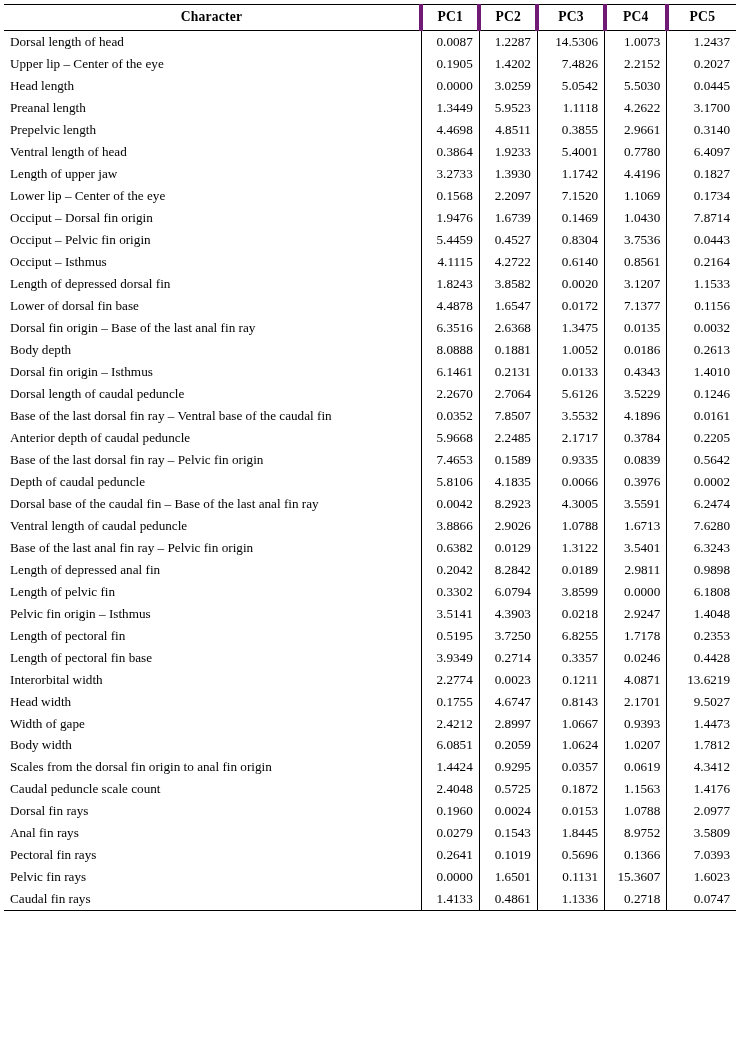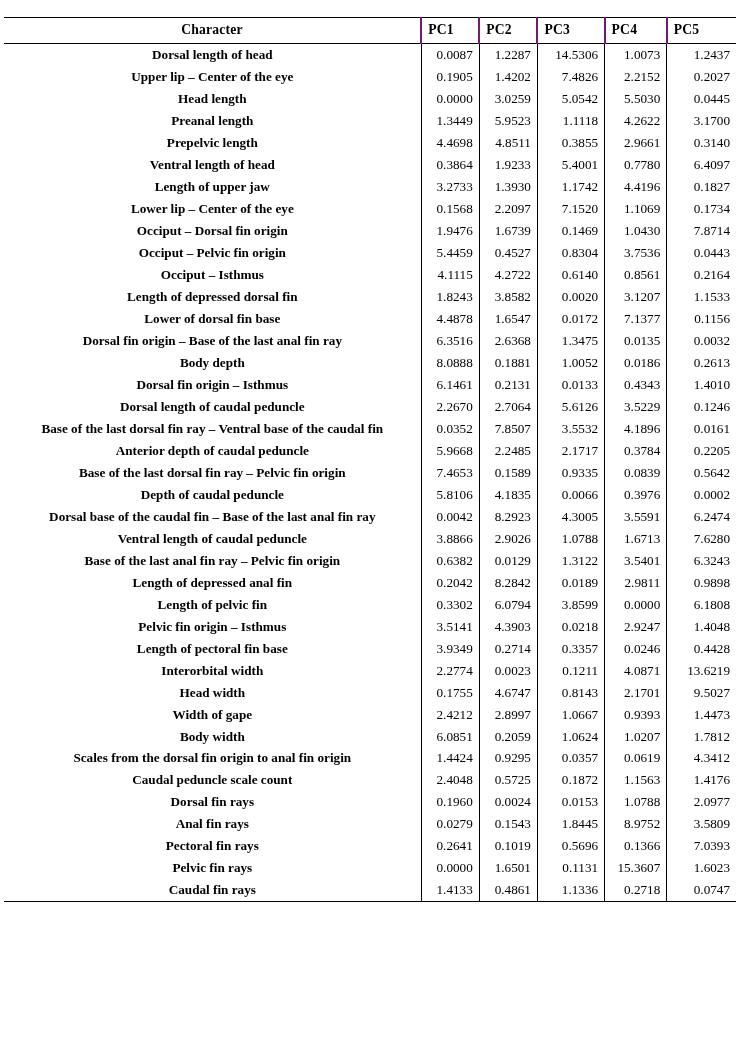--- a/index.html
+++ b/index.html
@@ -10,21 +10,21 @@
   body {
     width: 740px;
     height: 1061px;
     font-family: "Liberation Serif", "DejaVu Serif", serif;
     color: #000000;
     overflow: hidden;
   }
   #table-wrap {
     width: 740px;
     box-sizing: border-box;
-    padding: 17px 4px;
+    padding: 4px 4px;
   }
   table.pca-table {
     border-collapse: collapse;
     width: 732px;
     table-layout: fixed;
     font-size: 13.2px;
     line-height: 1.0;
   }
   table.pca-table thead th {
     font-weight: bold;
@@ -33,37 +33,36 @@
     border-top: 1.6px solid #000;
     border-bottom: 1.3px solid #000;
     vertical-align: middle;
     letter-spacing: 0.2px;
   }
   th.col-character {
     text-align: center;
     width: 416px;
   }
   th.col-pc {
-    text-align: left;
-    border-left: 2px solid #701a75;
+    text-align: center;
+    border-left: 4px solid #701a75;
   }
   
   table.pca-table thead th.col-pc {
     background-clip: padding-box;
   }
   table.pca-table tbody td {
     padding: 4.4px 6px 4.4px 6px;
     vertical-align: middle;
     white-space: nowrap;
   }
   td.cell-character {
-    text-align: center;
+    text-align: left;
     padding-right: 8px;
     font-size: 13.2px;
-    font-weight: bold;
   }
   td.cell-value {
     text-align: right;
     border-left: 1px solid #000;
     font-size: 13.2px;
     padding-right: 8px;
   }
   tbody tr:last-child td {
     border-bottom: 1.6px solid #000;
   }
@@ -307,20 +306,28 @@
         </tr>
         <tr>
           <td class="cell-character">Pelvic fin origin – Isthmus</td>
           <td class="cell-value">3.5141</td>
           <td class="cell-value">4.3903</td>
           <td class="cell-value">0.0218</td>
           <td class="cell-value">2.9247</td>
           <td class="cell-value">1.4048</td>
         </tr>
         <tr>
+          <td class="cell-character">Length of pectoral fin</td>
+          <td class="cell-value">0.5195</td>
+          <td class="cell-value">3.7250</td>
+          <td class="cell-value">6.8255</td>
+          <td class="cell-value">1.7178</td>
+          <td class="cell-value">0.2353</td>
+        </tr>
+        <tr>
           <td class="cell-character">Length of pectoral fin base</td>
           <td class="cell-value">3.9349</td>
           <td class="cell-value">0.2714</td>
           <td class="cell-value">0.3357</td>
           <td class="cell-value">0.0246</td>
           <td class="cell-value">0.4428</td>
         </tr>
         <tr>
           <td class="cell-character">Interorbital width</td>
           <td class="cell-value">2.2774</td>

